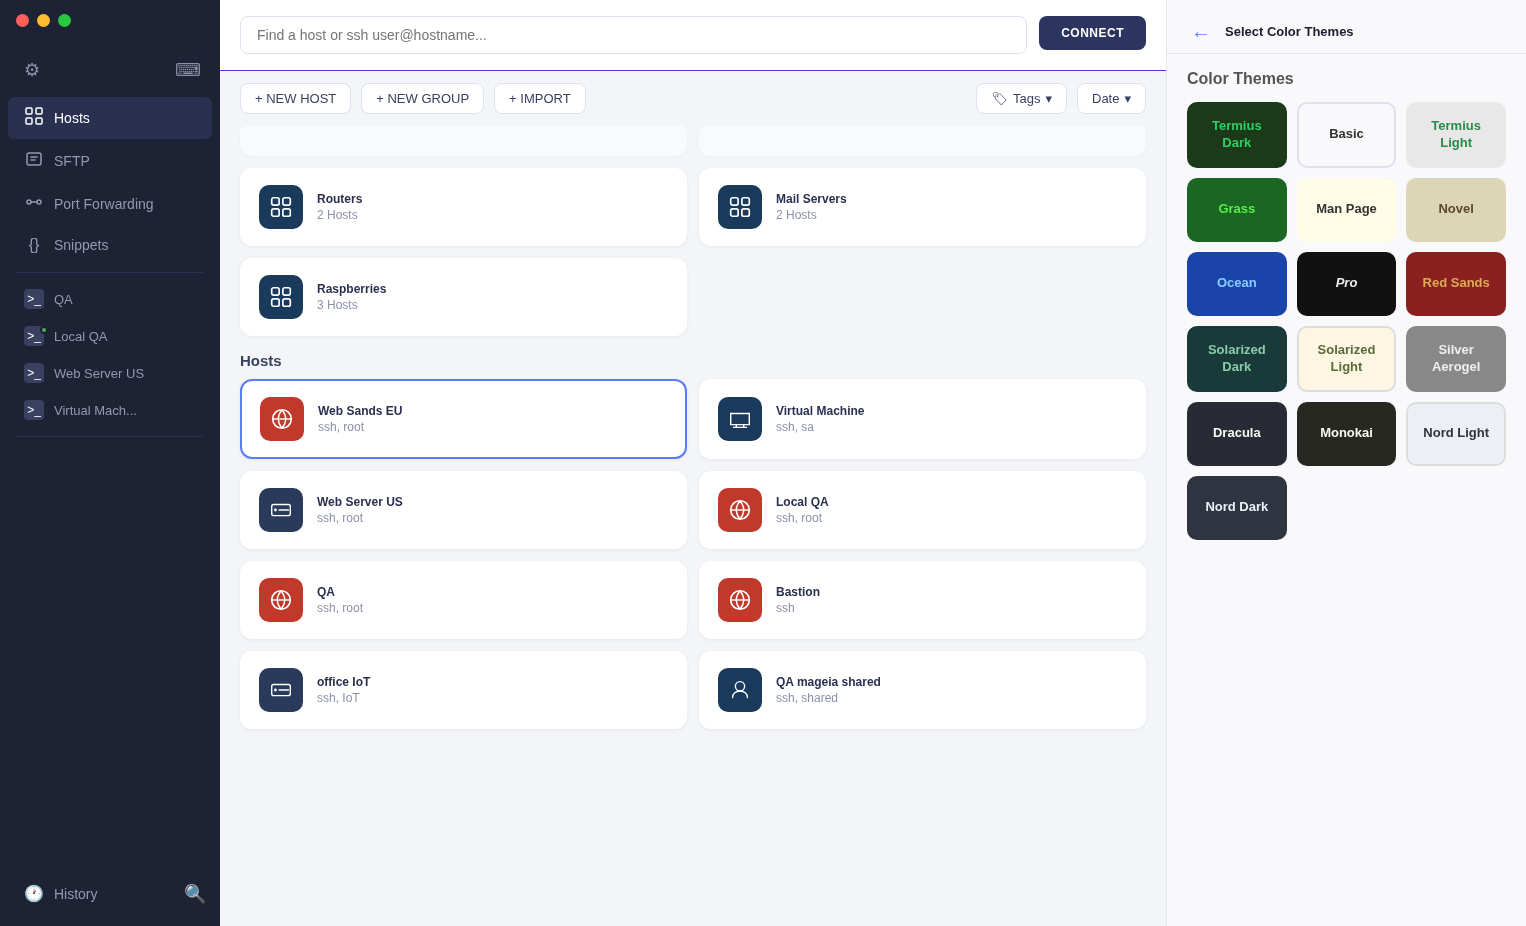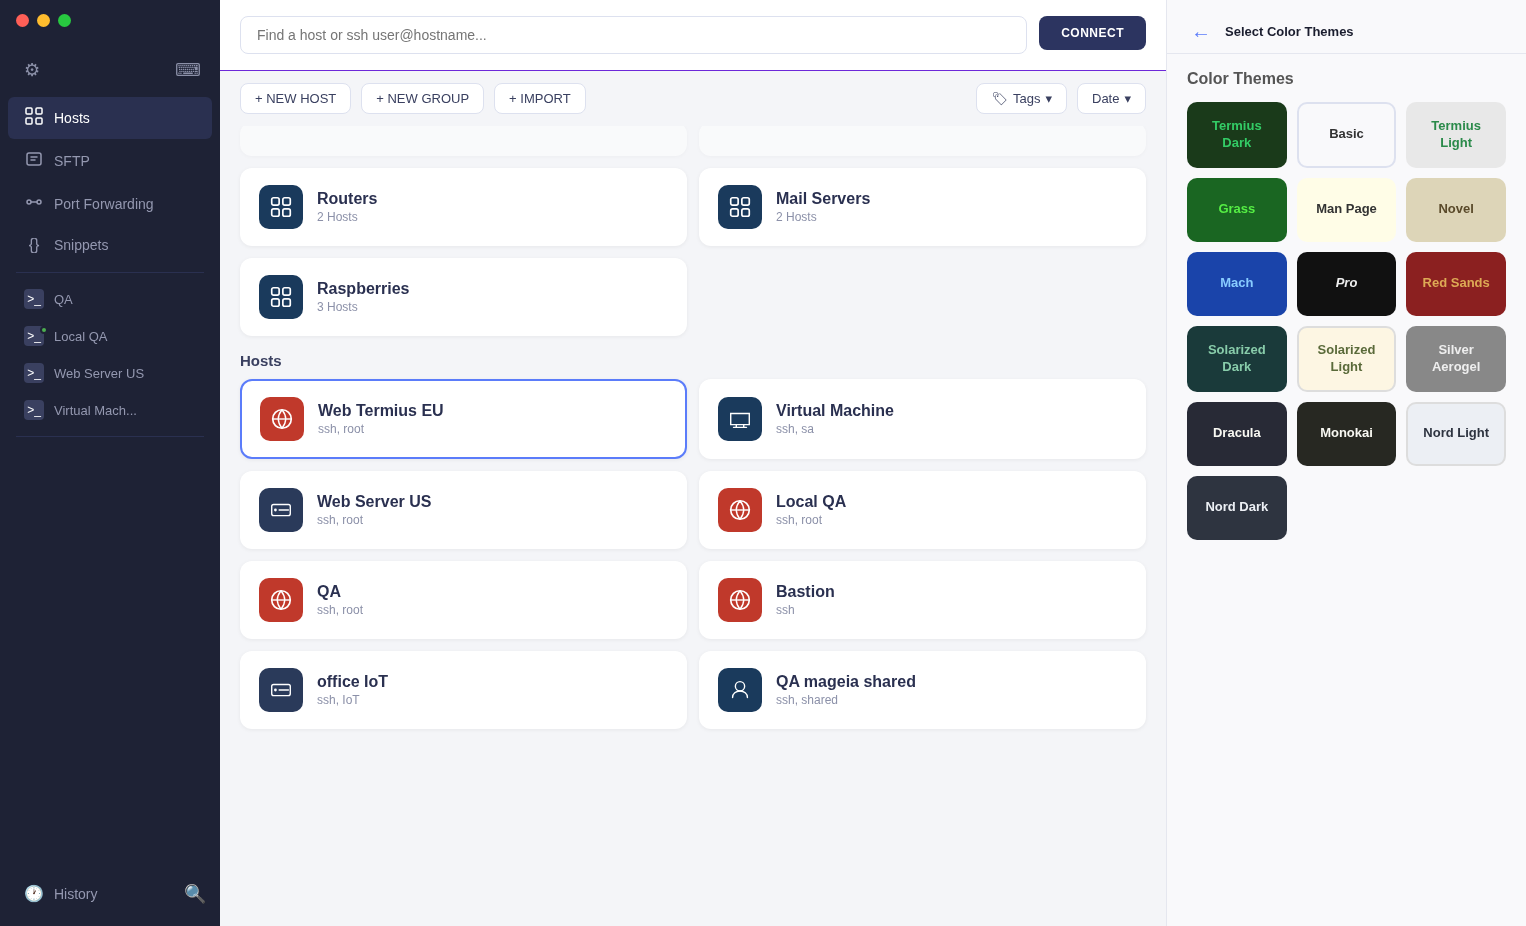--- a/index.html
+++ b/index.html
@@ -104,21 +104,21 @@
     }
     .card.selected { border: 2px solid #5b7cfa; }
     .card-icon {
       width: 44px; height: 44px; border-radius: 10px;
       background: #1e3a5f; display: flex; align-items: center; justify-content: center;
       flex-shrink: 0;
     }
     .card-icon svg { width: 26px; height: 26px; }
     .card-icon.red-icon { background: #c0392b; }
     .card-icon.teal-icon { background: #1a3a5c; }
-    .card-title { font-size: 16px; font-weight: 600; color: #2a3050; }
+    .card-title { font-size: 12px; font-weight: 600; color: #2a3050; }
     .card-sub { font-size: 12px; color: #8b90a8; margin-top: 2px; }
 
     
     .right-panel {
       width: 360px; background: #f9f9fb; border-left: 1px solid #e5e7ef;
       display: flex; flex-direction: column; flex-shrink: 0;
       height: 926px; overflow-y: auto;
     }
     .panel-header {
       padding: 20px 20px 10px; display: flex; align-items: center; gap: 10px;
@@ -336,21 +336,21 @@
 
       <div class="card selected">
         <div class="card-icon red-icon">
           <svg width="28" height="28" viewBox="0 0 28 28">
               <circle cx="14" cy="14" r="10" stroke="white" stroke-width="1.8" fill="none"></circle>
               <path d="M14 4C14 4 10 9 10 14s4 10 4 10M14 4c0 0 4 5 4 10s-4 10-4 10" stroke="white" stroke-width="1.5" fill="none"></path>
               <path d="M4 14h20" stroke="white" stroke-width="1.5"></path>
             </svg>
         </div>
         <div>
-          <div class="card-title">Web Termius EU</div>
+          <div class="card-title">Web Sands EU</div>
           <div class="card-sub">ssh, root</div>
         </div>
       </div>
 
       <div class="card">
         <div class="card-icon" style="background:#1a3a5c;">
           <svg width="28" height="28" viewBox="0 0 28 28">
               <path d="M4 8h20v12H4z" stroke="white" stroke-width="1.5" fill="none" rx="2"></path>
               <path d="M10 20v3M18 20v3M7 23h14" stroke="white" stroke-width="1.5" stroke-linecap="round"></path>
             </svg>
@@ -458,21 +458,21 @@
     <div class="themes-grid">
 
       <div class="theme-card theme-termius-dark">Termius Dark</div>
       <div class="theme-card theme-basic">Basic</div>
       <div class="theme-card theme-termius-light">Termius Light</div>
 
       <div class="theme-card theme-grass">Grass</div>
       <div class="theme-card theme-man-page">Man Page</div>
 
       <div class="theme-card theme-novel">Novel</div>
-      <div class="theme-card theme-ocean">Mach</div>
+      <div class="theme-card theme-ocean">Ocean</div>
       <div class="theme-card theme-pro">Pro</div>
 
       <div class="theme-card theme-red-sands">Red Sands</div>
       <div class="theme-card theme-solarized-dark">Solarized Dark</div>
       <div class="theme-card theme-solarized-light">Solarized Light</div>
 
       <div class="theme-card theme-silver-aerogel">Silver Aerogel</div>
       <div class="theme-card theme-dracula">Dracula</div>
       <div class="theme-card theme-monokai">Monokai</div>
 

